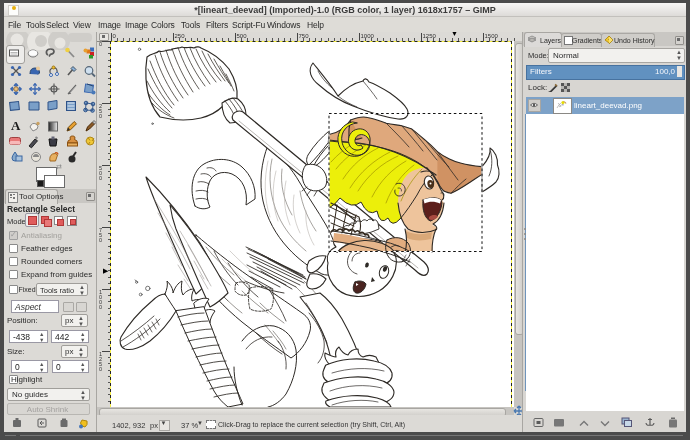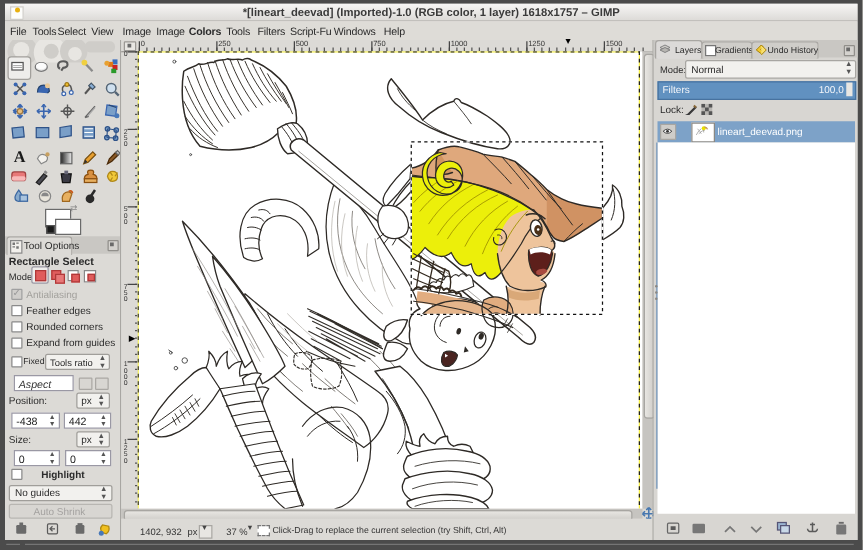--- a/index.html
+++ b/index.html
@@ -19,21 +19,21 @@
 <div class="abs" style="left:12px;top:6px;width:4px;height:4px;background:#e8b010;border-radius:50%;"></div>
 
 <div class="abs" style="left:4px;top:17px;width:682px;height:15px;background:#dedcd7;"></div>
 <div id="menu" style="position:absolute;top:19.5px;left:0;font-size:8.5px;letter-spacing:-0.15px;color:#2b2b2b;">
   <span class="tx" style="left:8px;">File</span>
   <span class="tx" style="left:26px;">Tools</span>
   <span class="tx" style="left:46px;">Select</span>
   <span class="tx" style="left:73px;">View</span>
   <span class="tx" style="left:98px;">Image</span>
   <span class="tx" style="left:125px;">Image</span>
-  <span class="tx" style="left:151px;font-weight:bold;">Colors</span>
+  <span class="tx" style="left:151px;">Colors</span>
   <span class="tx" style="left:181px;">Tools</span>
   <span class="tx" style="left:206px;">Filters</span>
   <span class="tx" style="left:232px;">Script-Fu</span>
   <span class="tx" style="left:267px;">Windows</span>
   <span class="tx" style="left:307px;">Help</span>
 </div>
 
 <div class="abs" style="left:4px;top:32px;width:92px;height:400px;background:#dcdad6;"></div>
 <div class="abs" style="left:96px;top:32px;width:1px;height:400px;background:#a8a6a2;"></div>
 
@@ -227,21 +227,21 @@
 <div class="tx" style="left:65px;top:347px;font-size:8px;color:#2b2b2b;">px</div>
 <div class="tx" style="left:78px;top:345.5px;font-size:6px;color:#555;">▲<br>▼</div>
 <div class="abs" style="left:11px;top:360px;width:35px;height:11px;background:#fff;border:1px solid #9a98a4;"></div>
 <div class="tx" style="left:15px;top:361.5px;font-size:8.5px;color:#222;">0</div>
 <div class="tx" style="left:39px;top:360.5px;font-size:5.5px;color:#555;">▲<br>▼</div>
 <div class="abs" style="left:52px;top:360px;width:35px;height:11px;background:#fff;border:1px solid #9a98a4;"></div>
 <div class="tx" style="left:56px;top:361.5px;font-size:8.5px;color:#222;">0</div>
 <div class="tx" style="left:80px;top:360.5px;font-size:5.5px;color:#555;">▲<br>▼</div>
 
 <div class="abs" style="left:9px;top:375px;width:7px;height:7px;background:#fff;border:1px solid #8a8a8a;border-radius:1px;"></div>
-<div class="tx" style="left:33px;top:375px;font-size:8px;color:#2b2b2b;font-weight:bold;">Highlight</div>
+<div class="tx" style="left:11px;top:375px;font-size:8px;color:#2b2b2b;">Highlight</div>
 
 <div class="abs" style="left:7px;top:388px;width:81px;height:11px;background:#f2f1ee;border:1px solid #a09e9a;border-radius:2px;"></div>
 <div class="tx" style="left:12px;top:390px;font-size:8px;color:#2b2b2b;">No guides</div>
 <div class="tx" style="left:80px;top:388.5px;font-size:6px;color:#555;">▲<br>▼</div>
 
 <div class="abs" style="left:7px;top:403px;width:81px;height:10px;background:#d8d6d2;border:1px solid #b8b6b2;border-radius:2px;"></div>
 <div class="tx" style="left:7px;top:404.5px;width:81px;text-align:center;font-size:8px;color:#a4a2a0;">Auto Shrink</div>
 
 <svg class="abs" style="left:4px;top:416px;" width="92" height="15" viewBox="0 0 92 15">
   <g stroke="#5a5a5a" fill="none" stroke-width="1">

